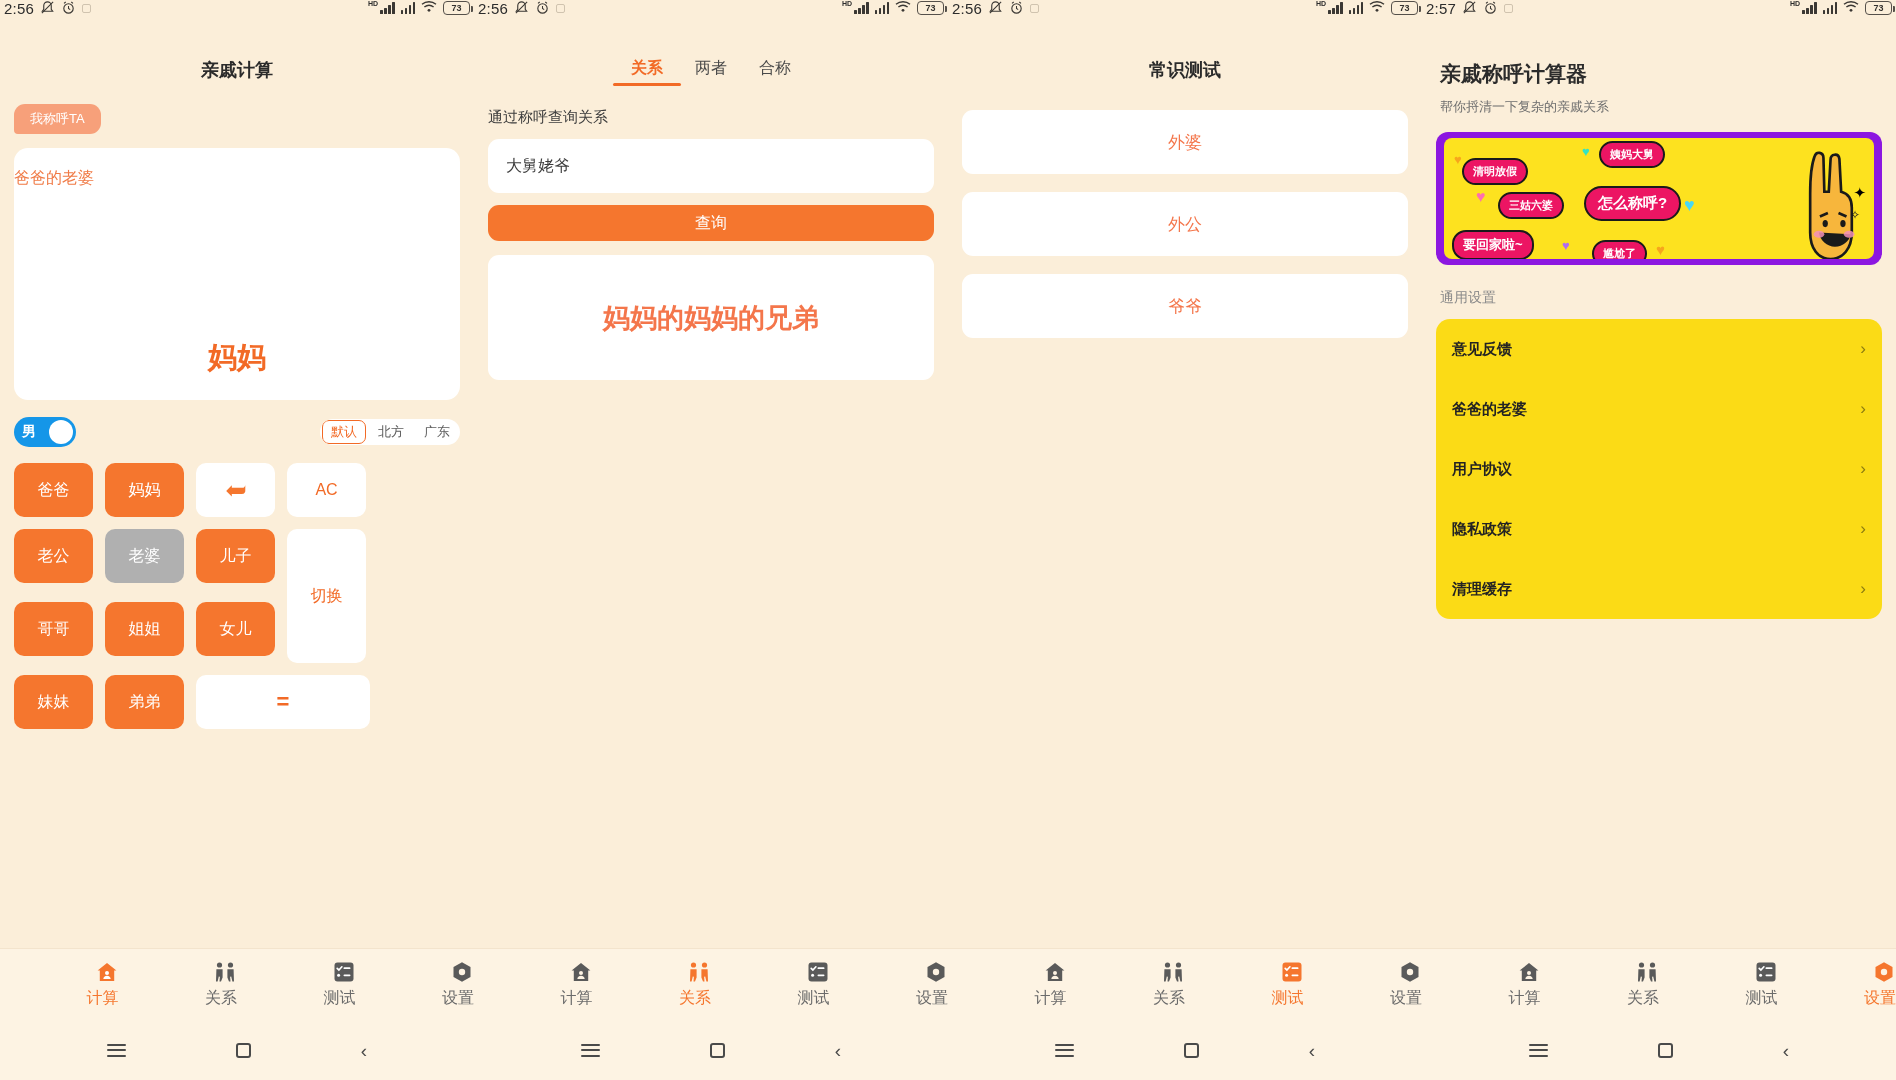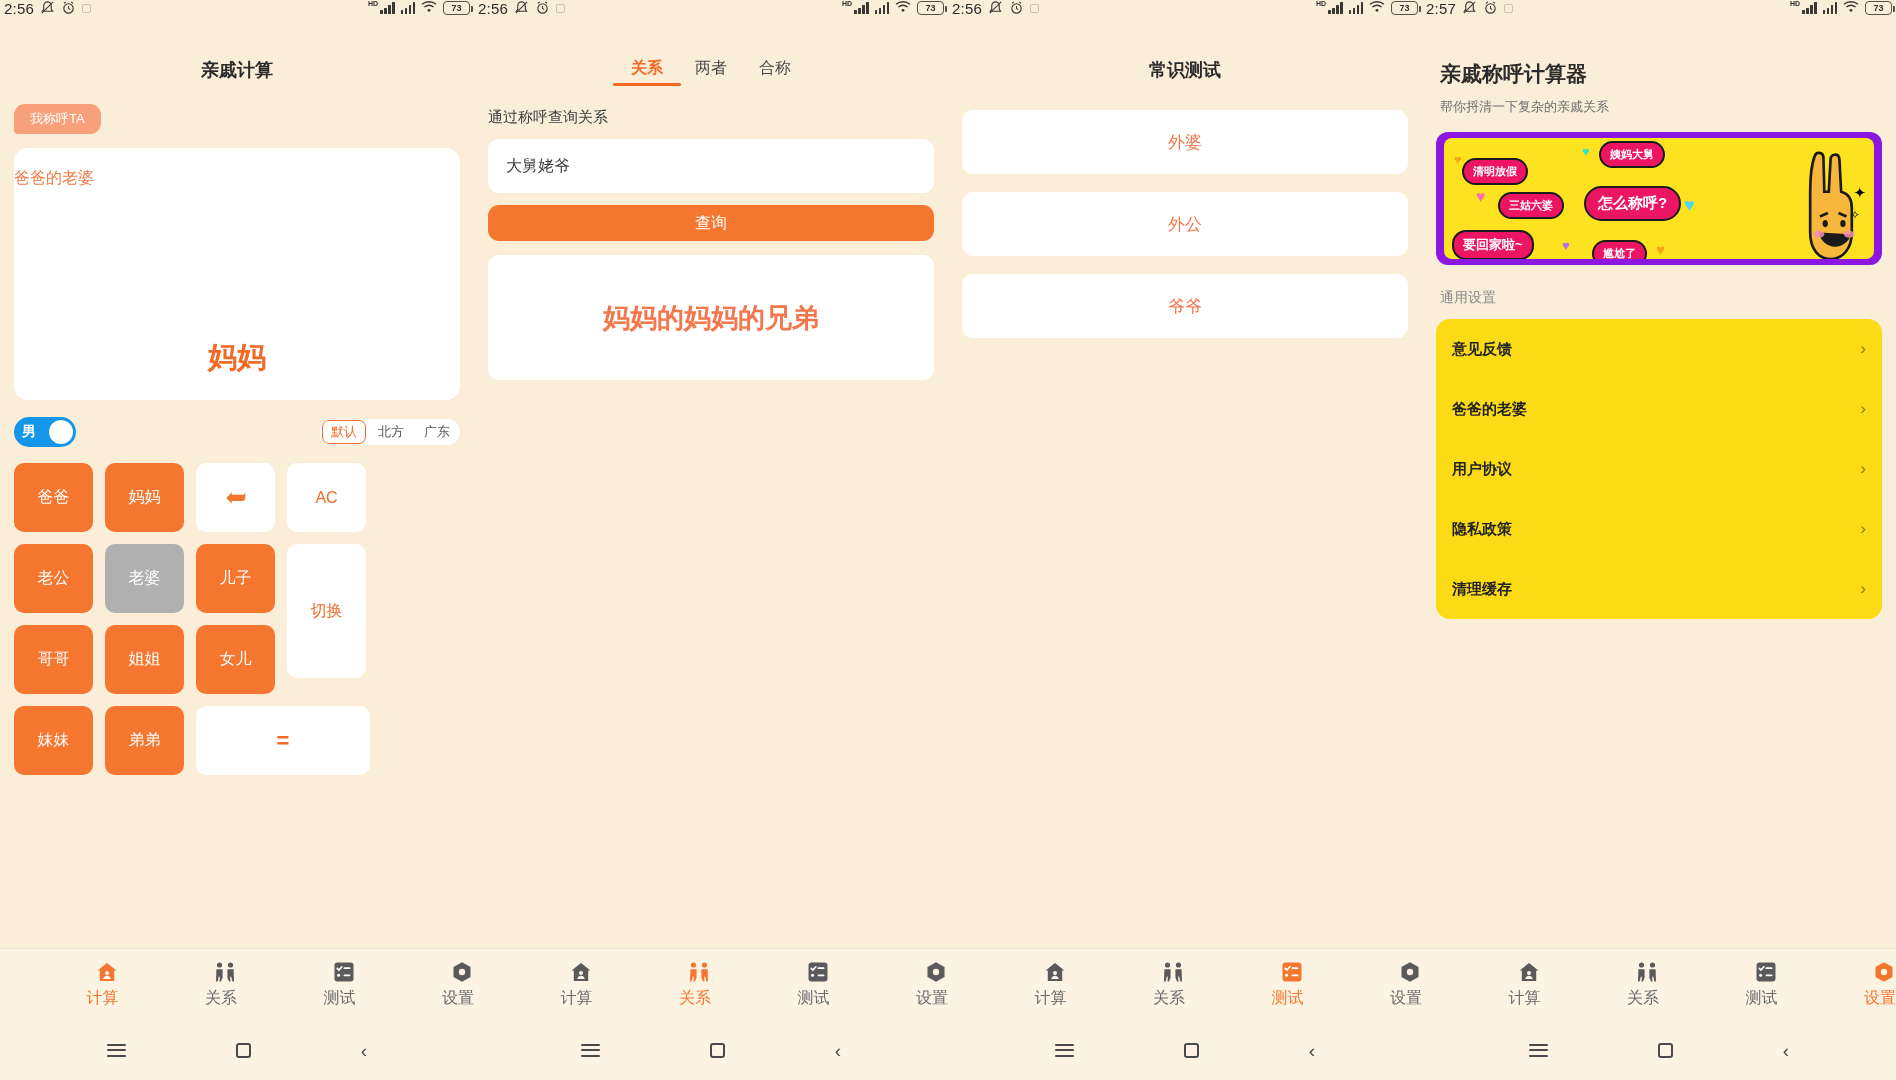--- a/index.html
+++ b/index.html
@@ -89,21 +89,21 @@
     height:26px; align-items:center; overflow:hidden;
   }
   .seg { font-size:13px; color:#5c5c5c; padding: 0 10px; line-height:26px; }
   .seg.active {
     color:#f26a26; border:1.3px solid #f26a26; border-radius:7px;
     line-height:22px; height:24px; padding:0 8px; margin:0 2px;
   }
 
   .keypad { margin: 16px 14px 0; display:flex; flex-wrap:wrap; gap:12px; position:relative; }
   .key {
-    width: 79px; height: 69px; border-radius: 10px;
+    width: 79px; height: 54px; border-radius: 10px;
     display:flex; align-items:center; justify-content:center;
     font-size:16px; color:#fff; background:#f5762e;
   }
   .key.wide { width: 174px; }
   .key.grey { background:#b0b0b0; }
   .key.white { background:#fff; color:#f26a26; }
   .key.eq { font-size:22px; font-weight:bold; }
   .arrow-ico { font-size: 26px; color:#f5762e; transform: scaleX(-1); }
 
   .kp-grid { display:grid; grid-template-columns: repeat(4, 79px); gap:12px; }

